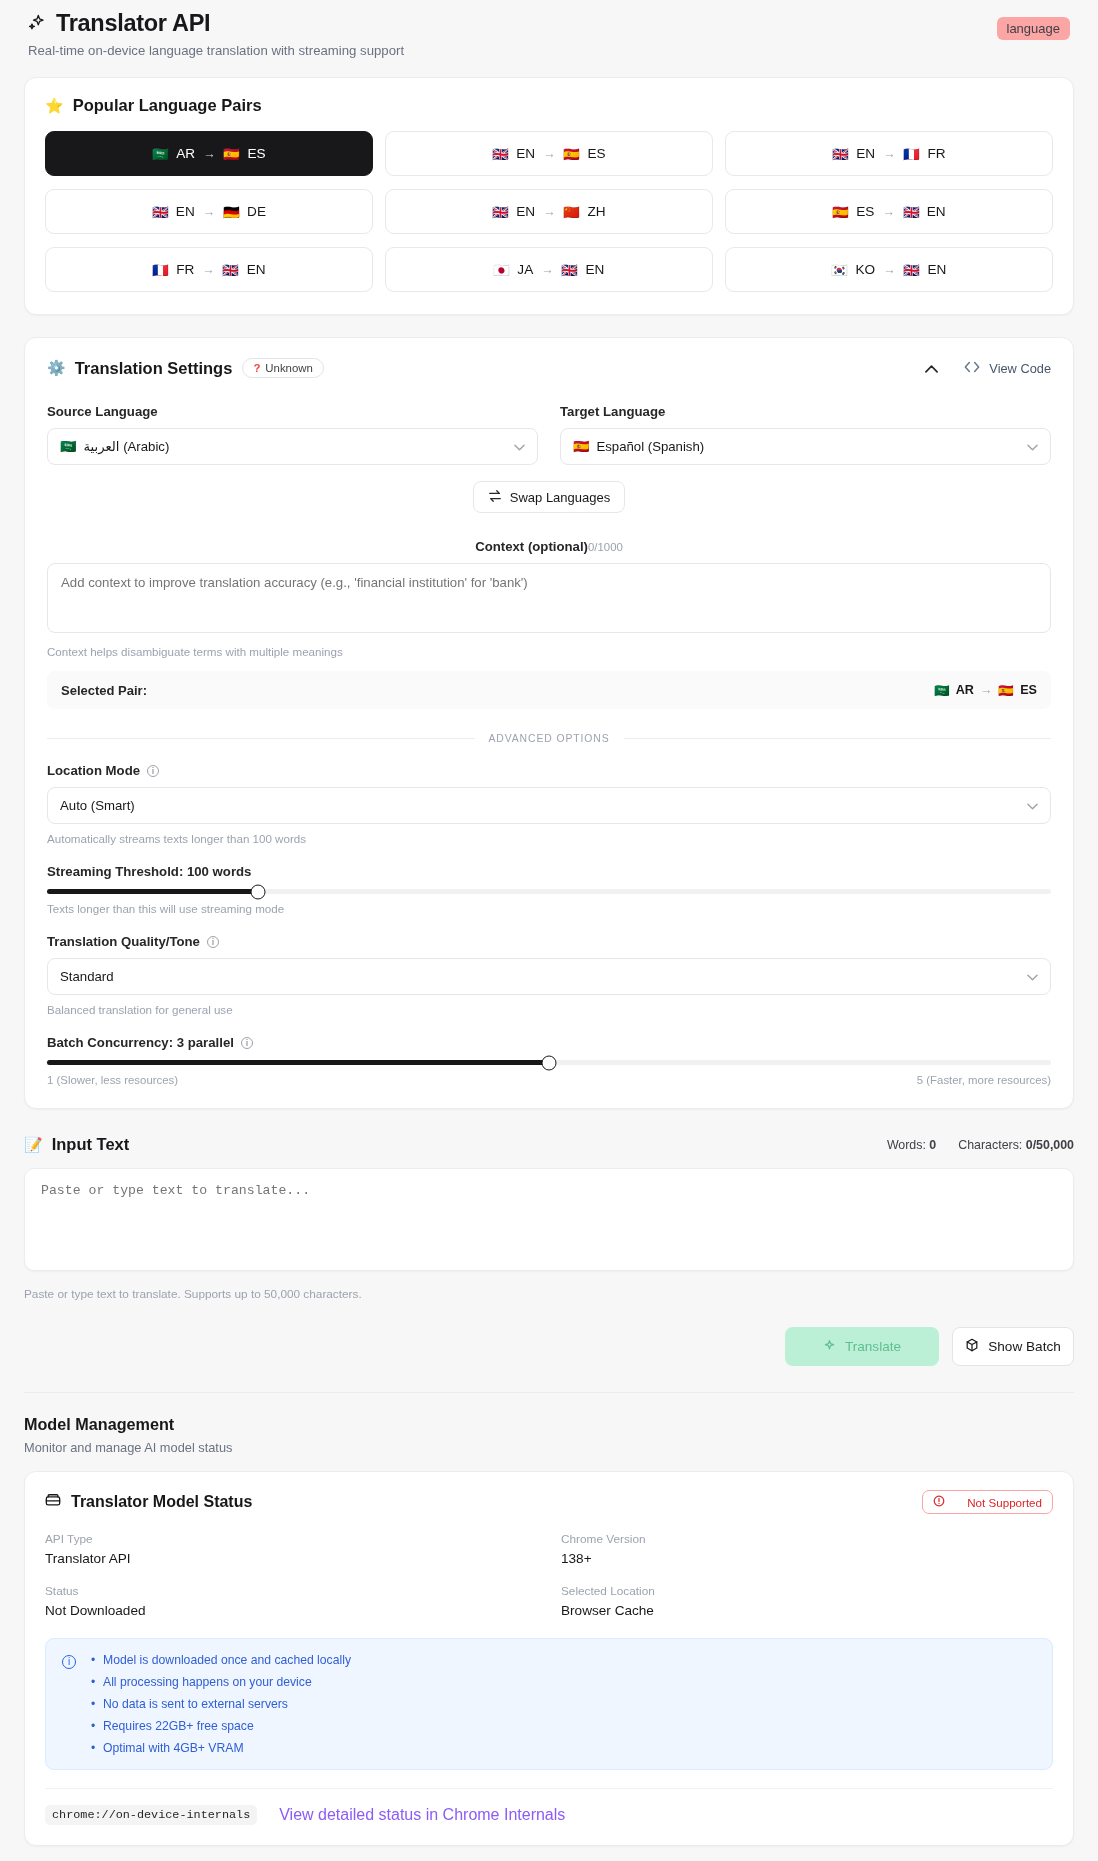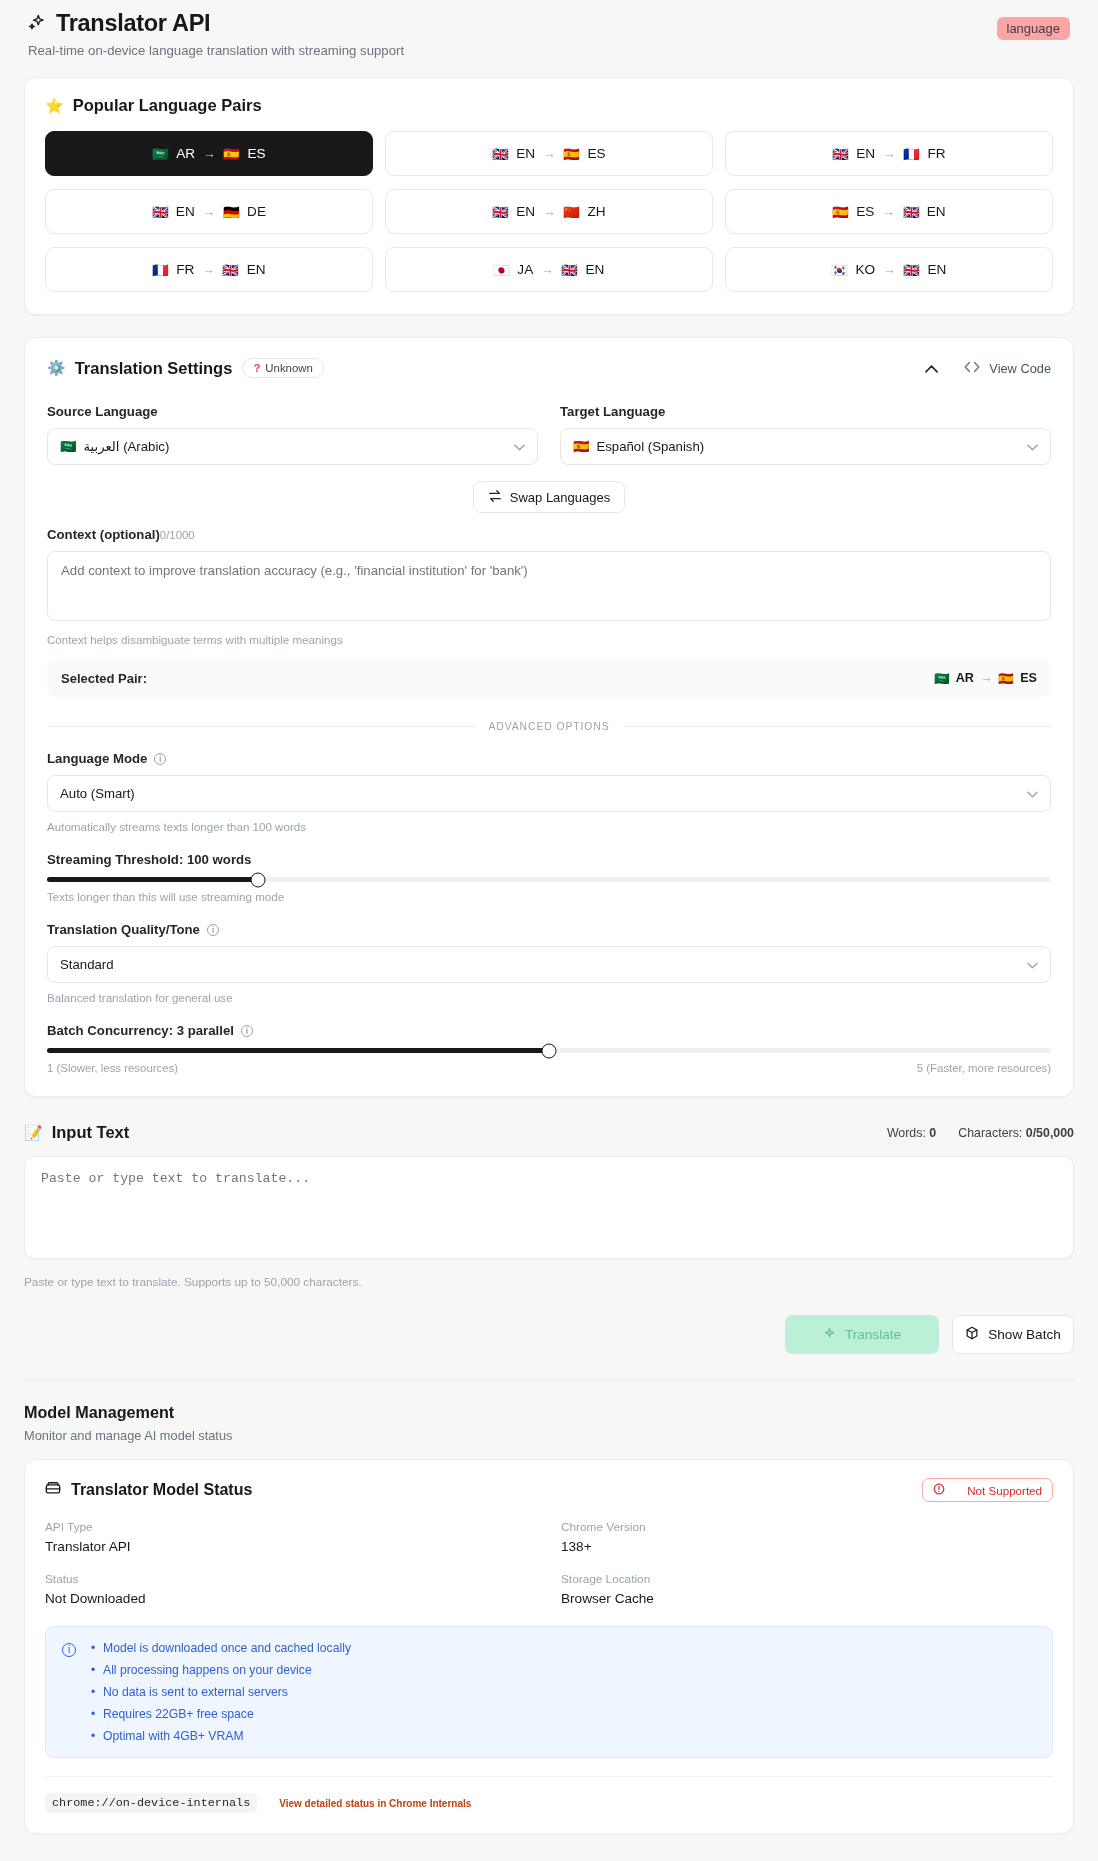--- a/index.html
+++ b/index.html
@@ -79,21 +79,21 @@
   .select .chev { color: #a1a1aa; font-size: 11px; }
 
   .swap-wrap { display: flex; justify-content: center; margin-top: 16px; }
   .swap-btn {
     border: 1px solid #e7e7eb; background: #fff; border-radius: 8px; height: 32px;
     padding: 0 14px; display: inline-flex; align-items: center; gap: 8px;
     font-size: 13px; color: #18181b; cursor: pointer;
   }
   .swap-icon { font-size: 13px; color: #27272a; }
 
-  .ctx-head { display: flex; align-items: baseline; justify-content: flex-start; margin-top: 14px; }
+  .ctx-head { display: flex; align-items: baseline; justify-content: center; margin-top: 26px; }
   .ctx-count { font-size: 11.4px; color: #9ca3af; }
   .textarea {
     margin-top: 9px; width: 100%; height: 70px; border: 1px solid #e7e7eb; border-radius: 8px;
     background: #fff; padding: 11px 13px; font-size: 13.2px; color: #9ca3af; font-family: inherit;
     resize: none;
   }
   .hint { font-size: 11.6px; color: #9ca3af; margin-top: 8px; }
 
   .selected-pair {
     margin-top: 13px; background: #fafafa; border-radius: 8px; height: 38px;
@@ -179,21 +179,21 @@
   .notice ul { list-style: none; }
   .notice li { font-size: 12.2px; color: #2f5fd4; padding-left: 14px; position: relative; margin-bottom: 8px; }
   .notice li:last-child { margin-bottom: 0; }
   .notice li::before { content: "•"; position: absolute; left: 2px; color: #2f5fd4; }
 
   .chrome-row { display: flex; align-items: center; gap: 22px; margin-top: 18px; padding-top: 16px; border-top: 1px solid #f1f1f3; }
   .chrome-code {
     font-family: "Liberation Mono", monospace; font-size: 11.8px; color: #27272a;
     background: #f4f4f5; border-radius: 5px; padding: 3px 7px;
   }
-  .chrome-txt { font-size: 10px; color: #c2410c; font-weight: bold; }
+  .chrome-txt { font-size: 16px; color: #8b5cf6; }
 </style>
 </head>
 <body>
 
 <div class="page">
 
   <div class="app-header">
     <div class="app-title-row">
       <span class="sparkles-icon">
         <svg width="19" height="19" viewBox="0 0 24 24" fill="none" stroke="#18181b" stroke-width="1.7" stroke-linecap="round" stroke-linejoin="round">
@@ -369,21 +369,21 @@
         <span>ES</span>
       </span>
     </div>
 
     <div class="divider-label">
       <span>ADVANCED OPTIONS</span>
     </div>
 
     <div class="adv-block">
       <div class="field-label">
-        <span>Language Mode</span>
+        <span>Location Mode</span>
         <i class="info-i">i</i>
       </div>
       <div class="select">
         <span class="val">Auto (Smart)</span>
         <span class="chev">
           <svg width="11" height="7" viewBox="0 0 12 7" fill="none" stroke="#a1a1aa" stroke-width="1.5" stroke-linecap="round" stroke-linejoin="round">
               <path d="M1 1l5 5 5-5"></path>
             </svg>
         </span>
       </div>
@@ -504,21 +504,21 @@
       </div>
       <div>
         <div class="sc-k">Chrome Version</div>
         <div class="sc-v">138+</div>
       </div>
       <div>
         <div class="sc-k">Status</div>
         <div class="sc-v">Not Downloaded</div>
       </div>
       <div>
-        <div class="sc-k">Storage Location</div>
+        <div class="sc-k">Selected Location</div>
         <div class="sc-v">Browser Cache</div>
       </div>
     </div>
 
     <div class="notice">
       <i class="notice-i">i</i>
       <ul>
         <li>Model is downloaded once and cached locally</li>
         <li>All processing happens on your device</li>
         <li>No data is sent to external servers</li>

